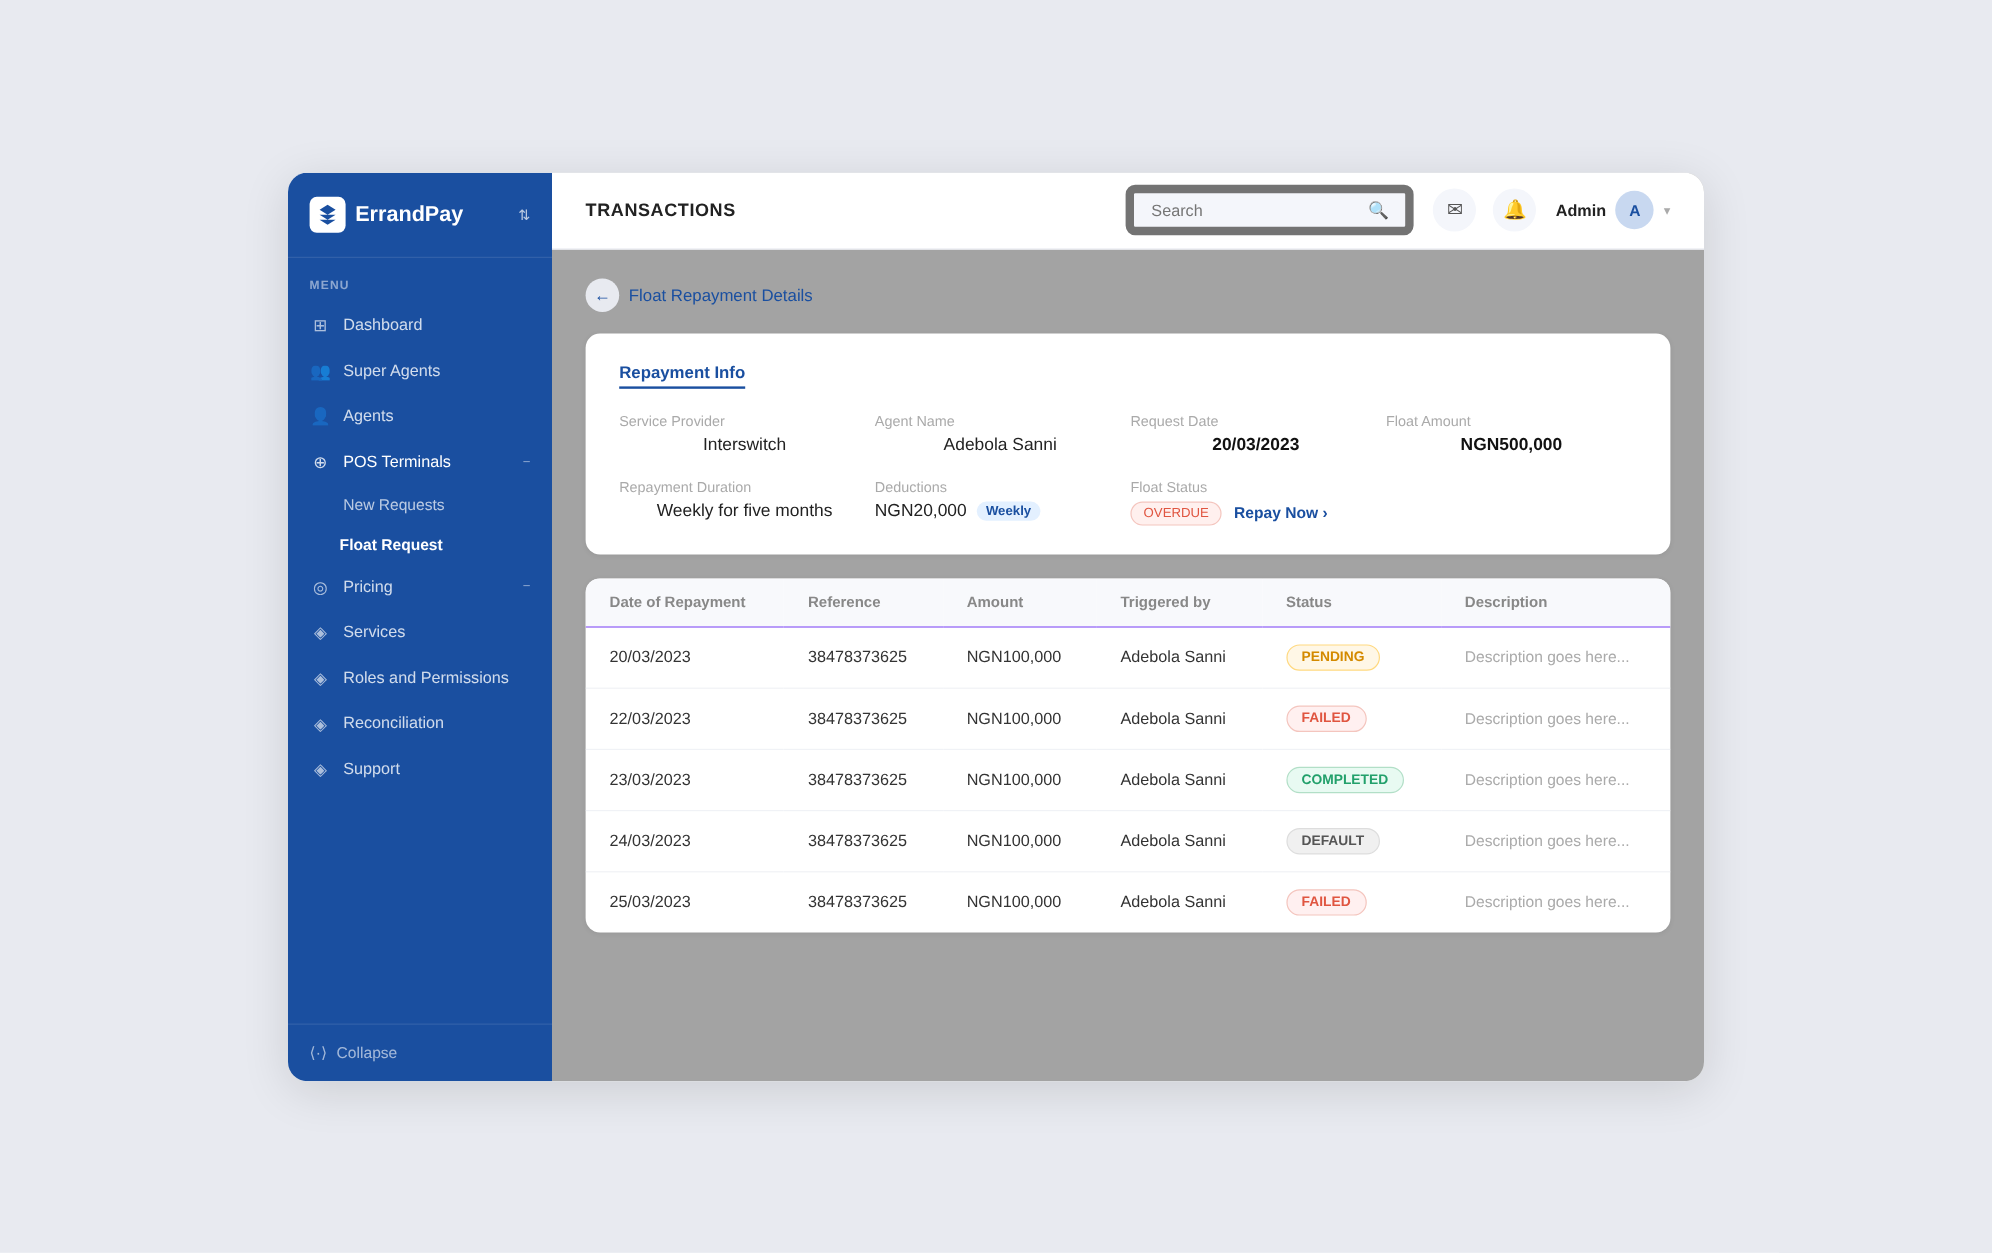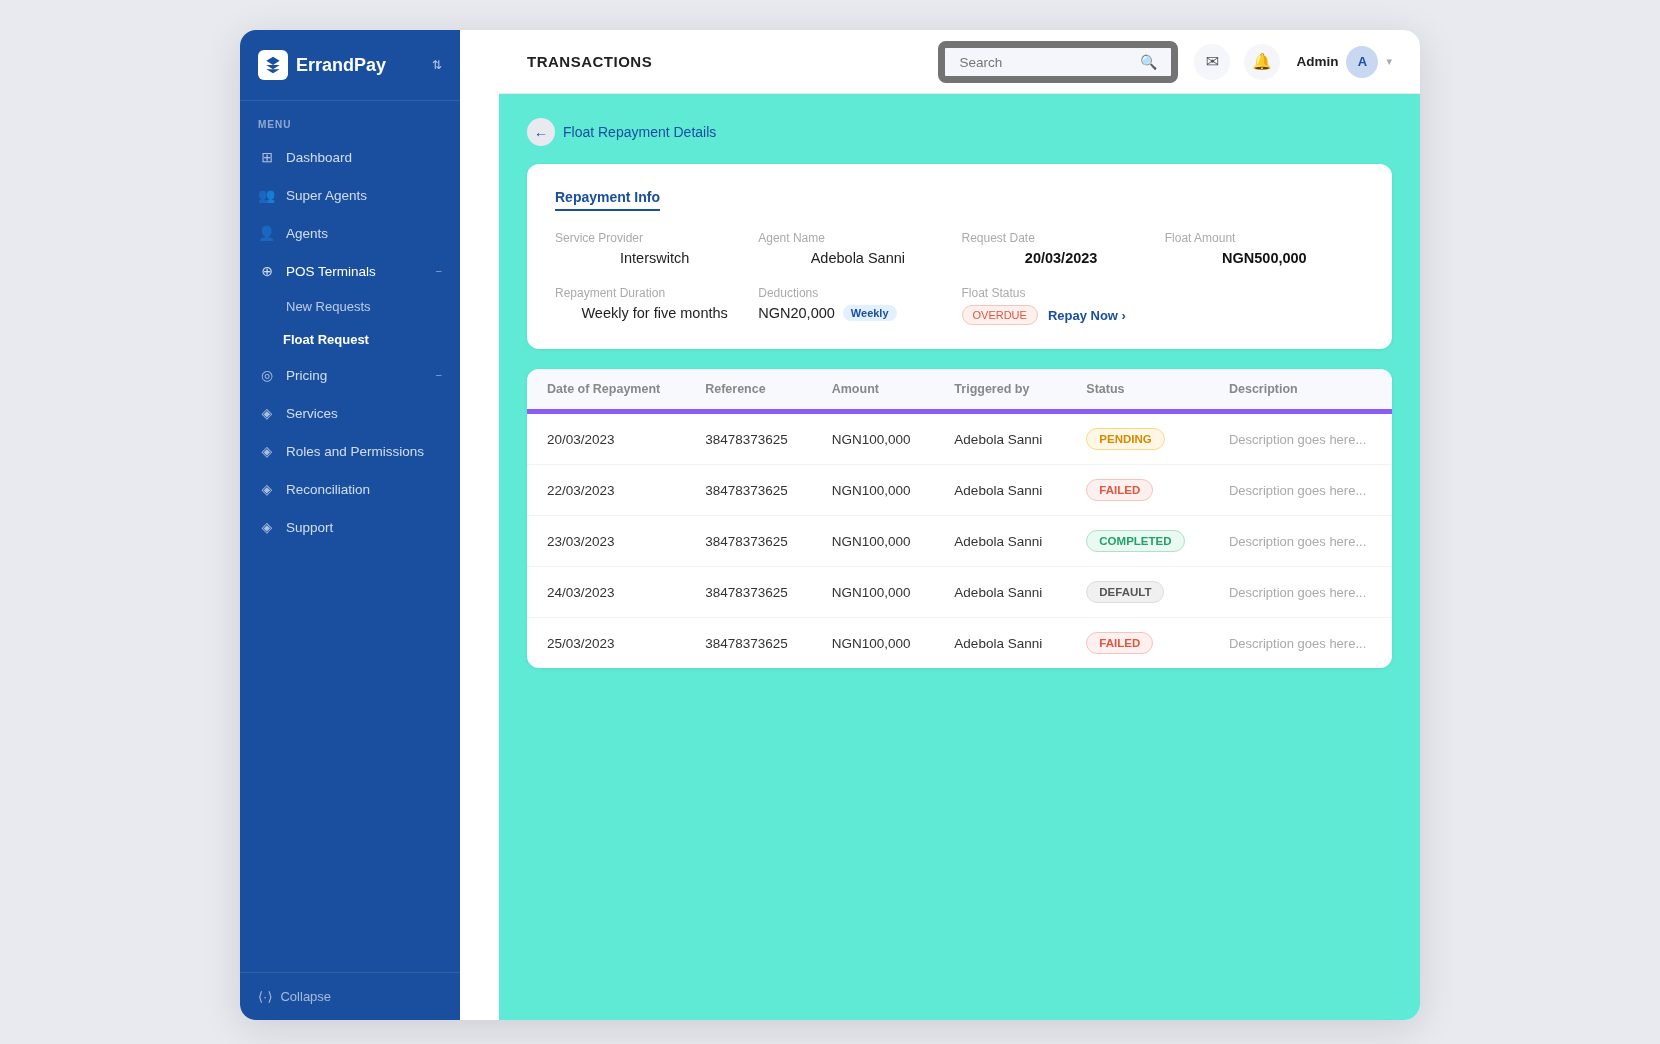--- a/index.html
+++ b/index.html
@@ -7,21 +7,21 @@
       background: #e8eaf0;
       font-family: -apple-system, BlinkMacSystemFont, 'Segoe UI', sans-serif;
       display: flex;
       justify-content: center;
       align-items: center;
       min-height: 100vh;
       padding: 30px;
     }
     .app-container {
       width: 1180px;
-      height: 990px;
+      height: 757px;
       background: #fff;
       border-radius: 16px;
       box-shadow: 0 8px 40px rgba(0,0,0,0.12);
       display: flex;
       overflow: hidden;
     }
     
     .sidebar {
       width: 220px;
       background: #1a4fa0;
@@ -101,23 +101,22 @@
       color: rgba(255,255,255,0.6);
       font-size: 13px;
       cursor: pointer;
       border-top: 1px solid rgba(255,255,255,0.1);
     }
     
     .main-content {
       flex: 1;
       display: flex;
       flex-direction: column;
-      background: #5eead4;
+      background: #a3a3a3;
       overflow: hidden;
-      margin-left: 39px;
     }
     
     .topbar {
       background: #fff;
       padding: 0 28px;
       height: 64px;
       display: flex;
       align-items: center;
       border-bottom: 1px solid #e8eaf0;
       flex-shrink: 0;
@@ -261,21 +260,21 @@
       box-shadow: 0 1px 4px rgba(0,0,0,0.06);
     }
     .data-table { width: 100%; border-collapse: collapse; }
     .data-table thead tr { background: #f8f9fc; }
     .data-table th {
       padding: 13px 20px;
       font-size: 12.5px;
       font-weight: 600;
       color: #888;
       text-align: left;
-      border-bottom: 5px solid #8b5cf6;
+      border-bottom: 1px solid #8b5cf6;
     }
     .data-table td {
       padding: 14px 20px;
       font-size: 13.5px;
       color: #333;
       border-bottom: 1px solid #f0f2f6;
     }
     .data-table tr:last-child td { border-bottom: none; }
     .status-badge {
       padding: 4px 12px;

